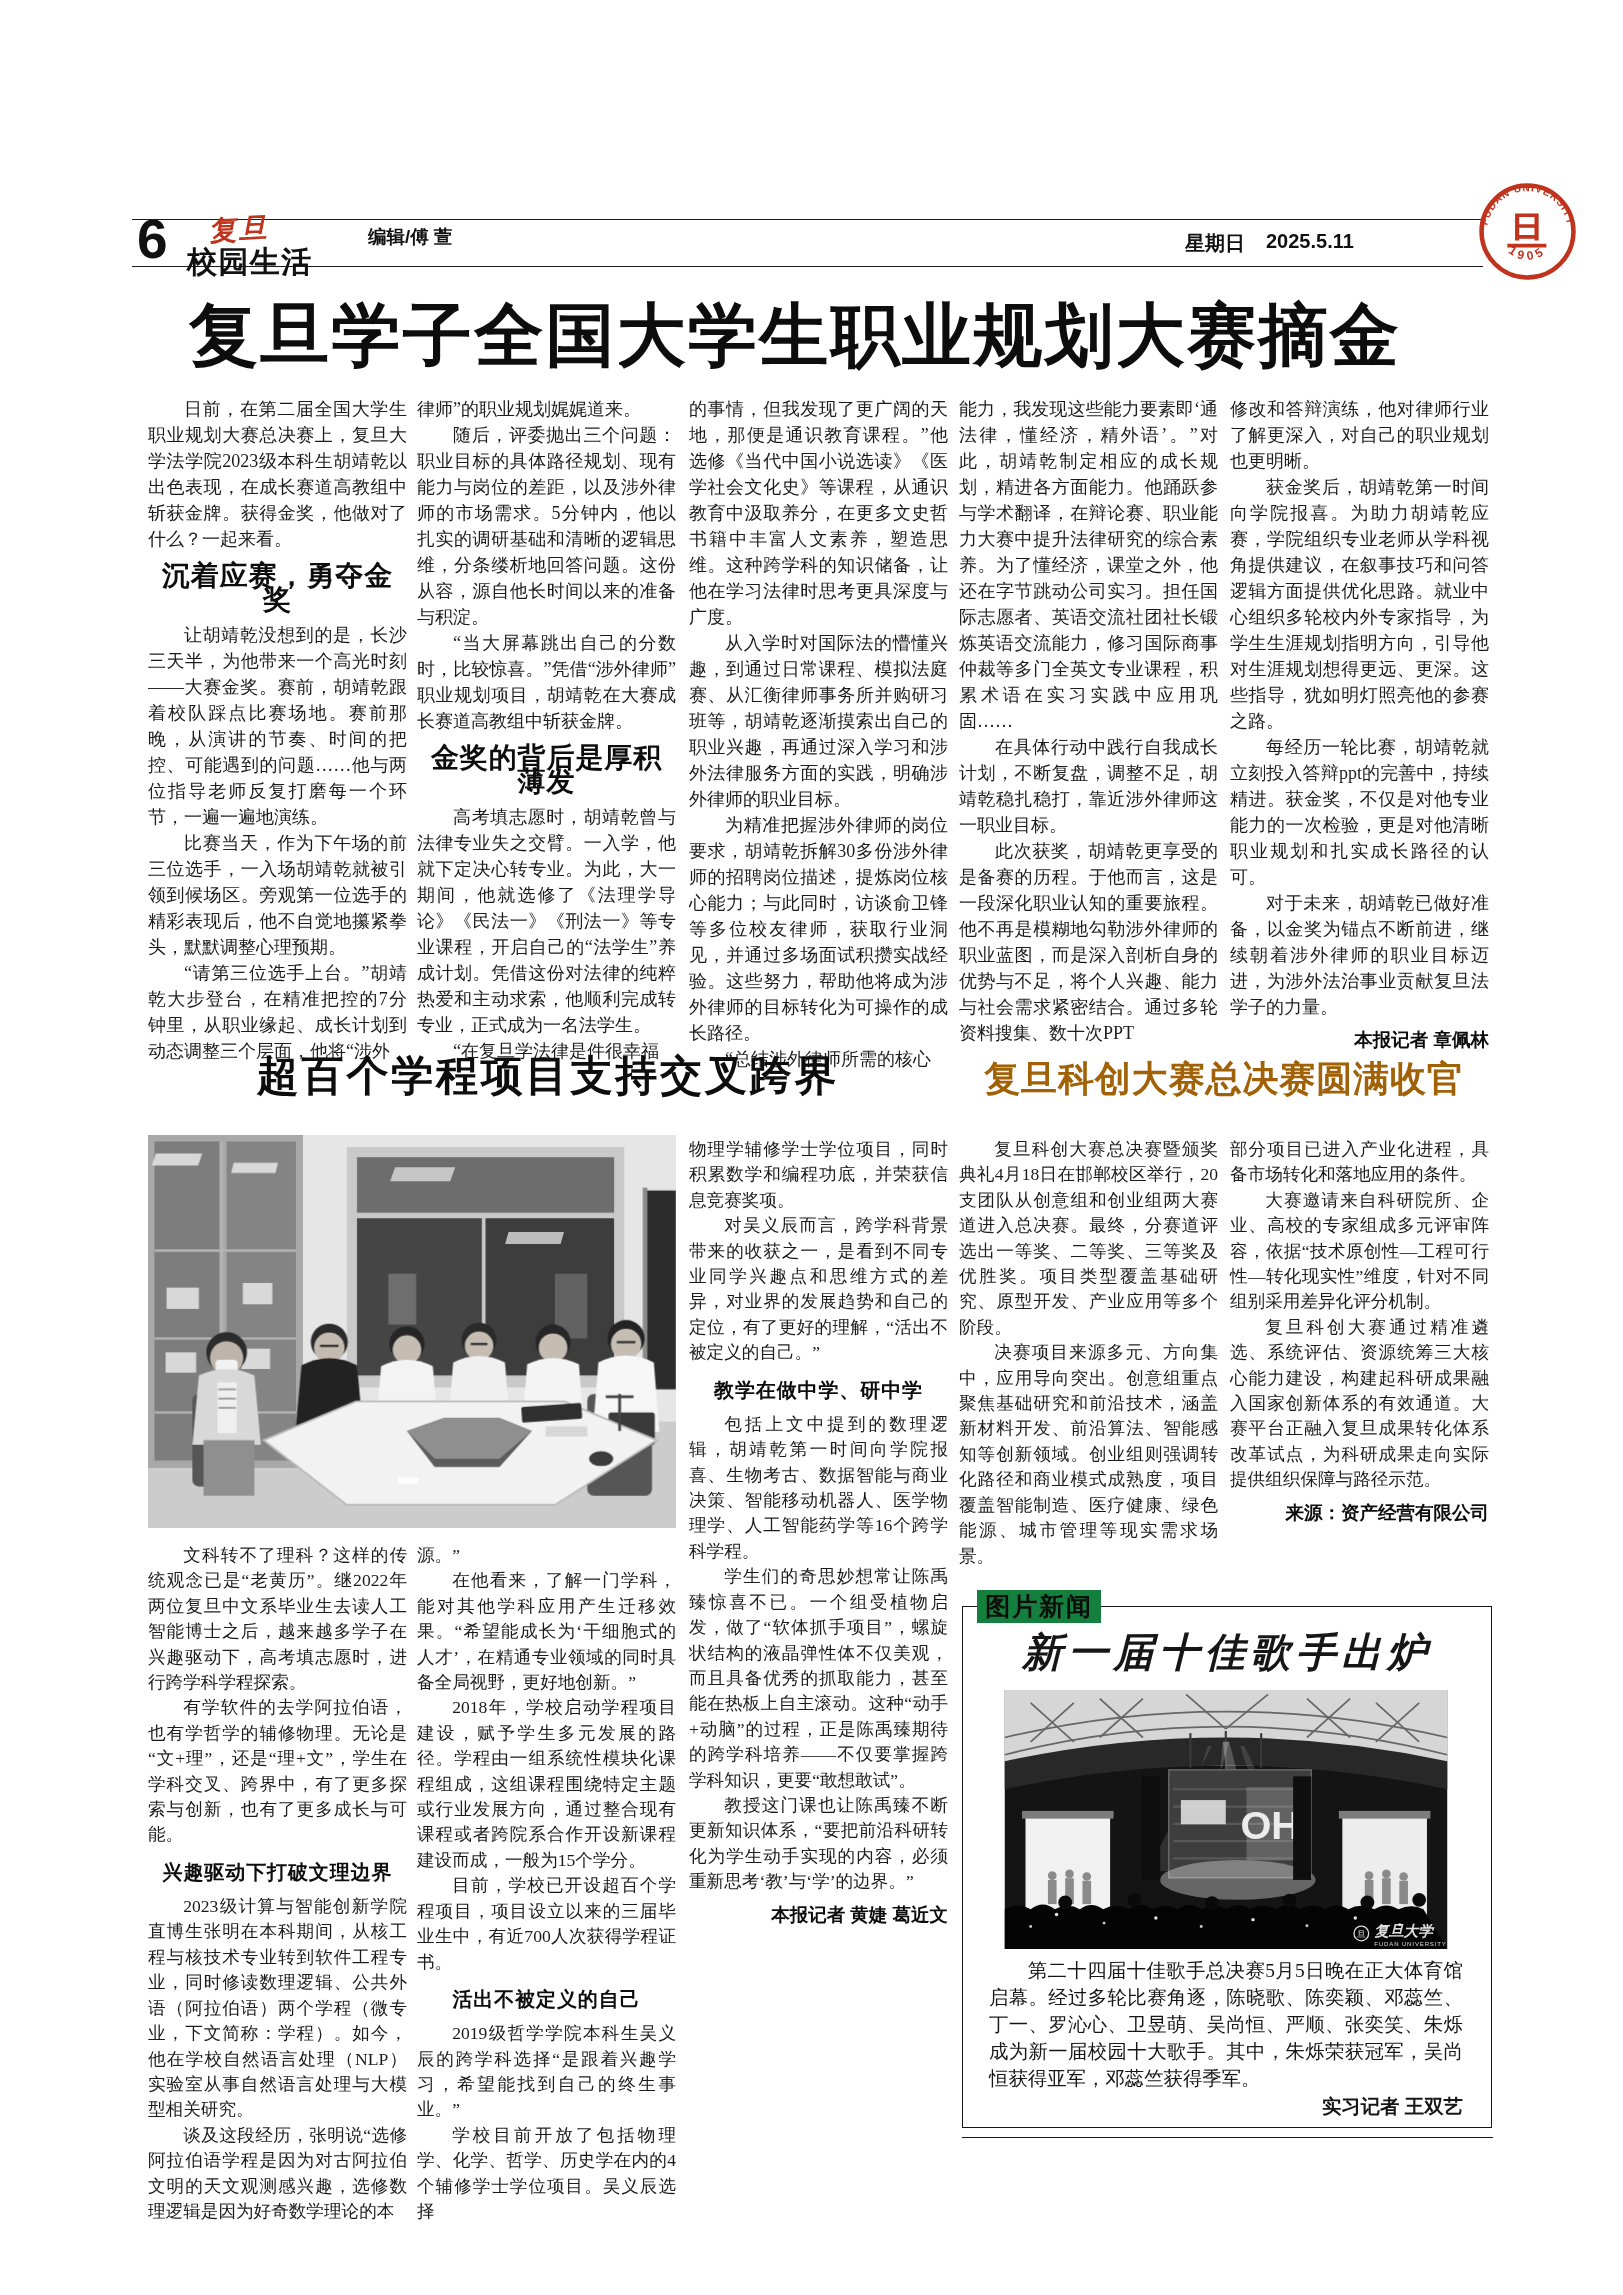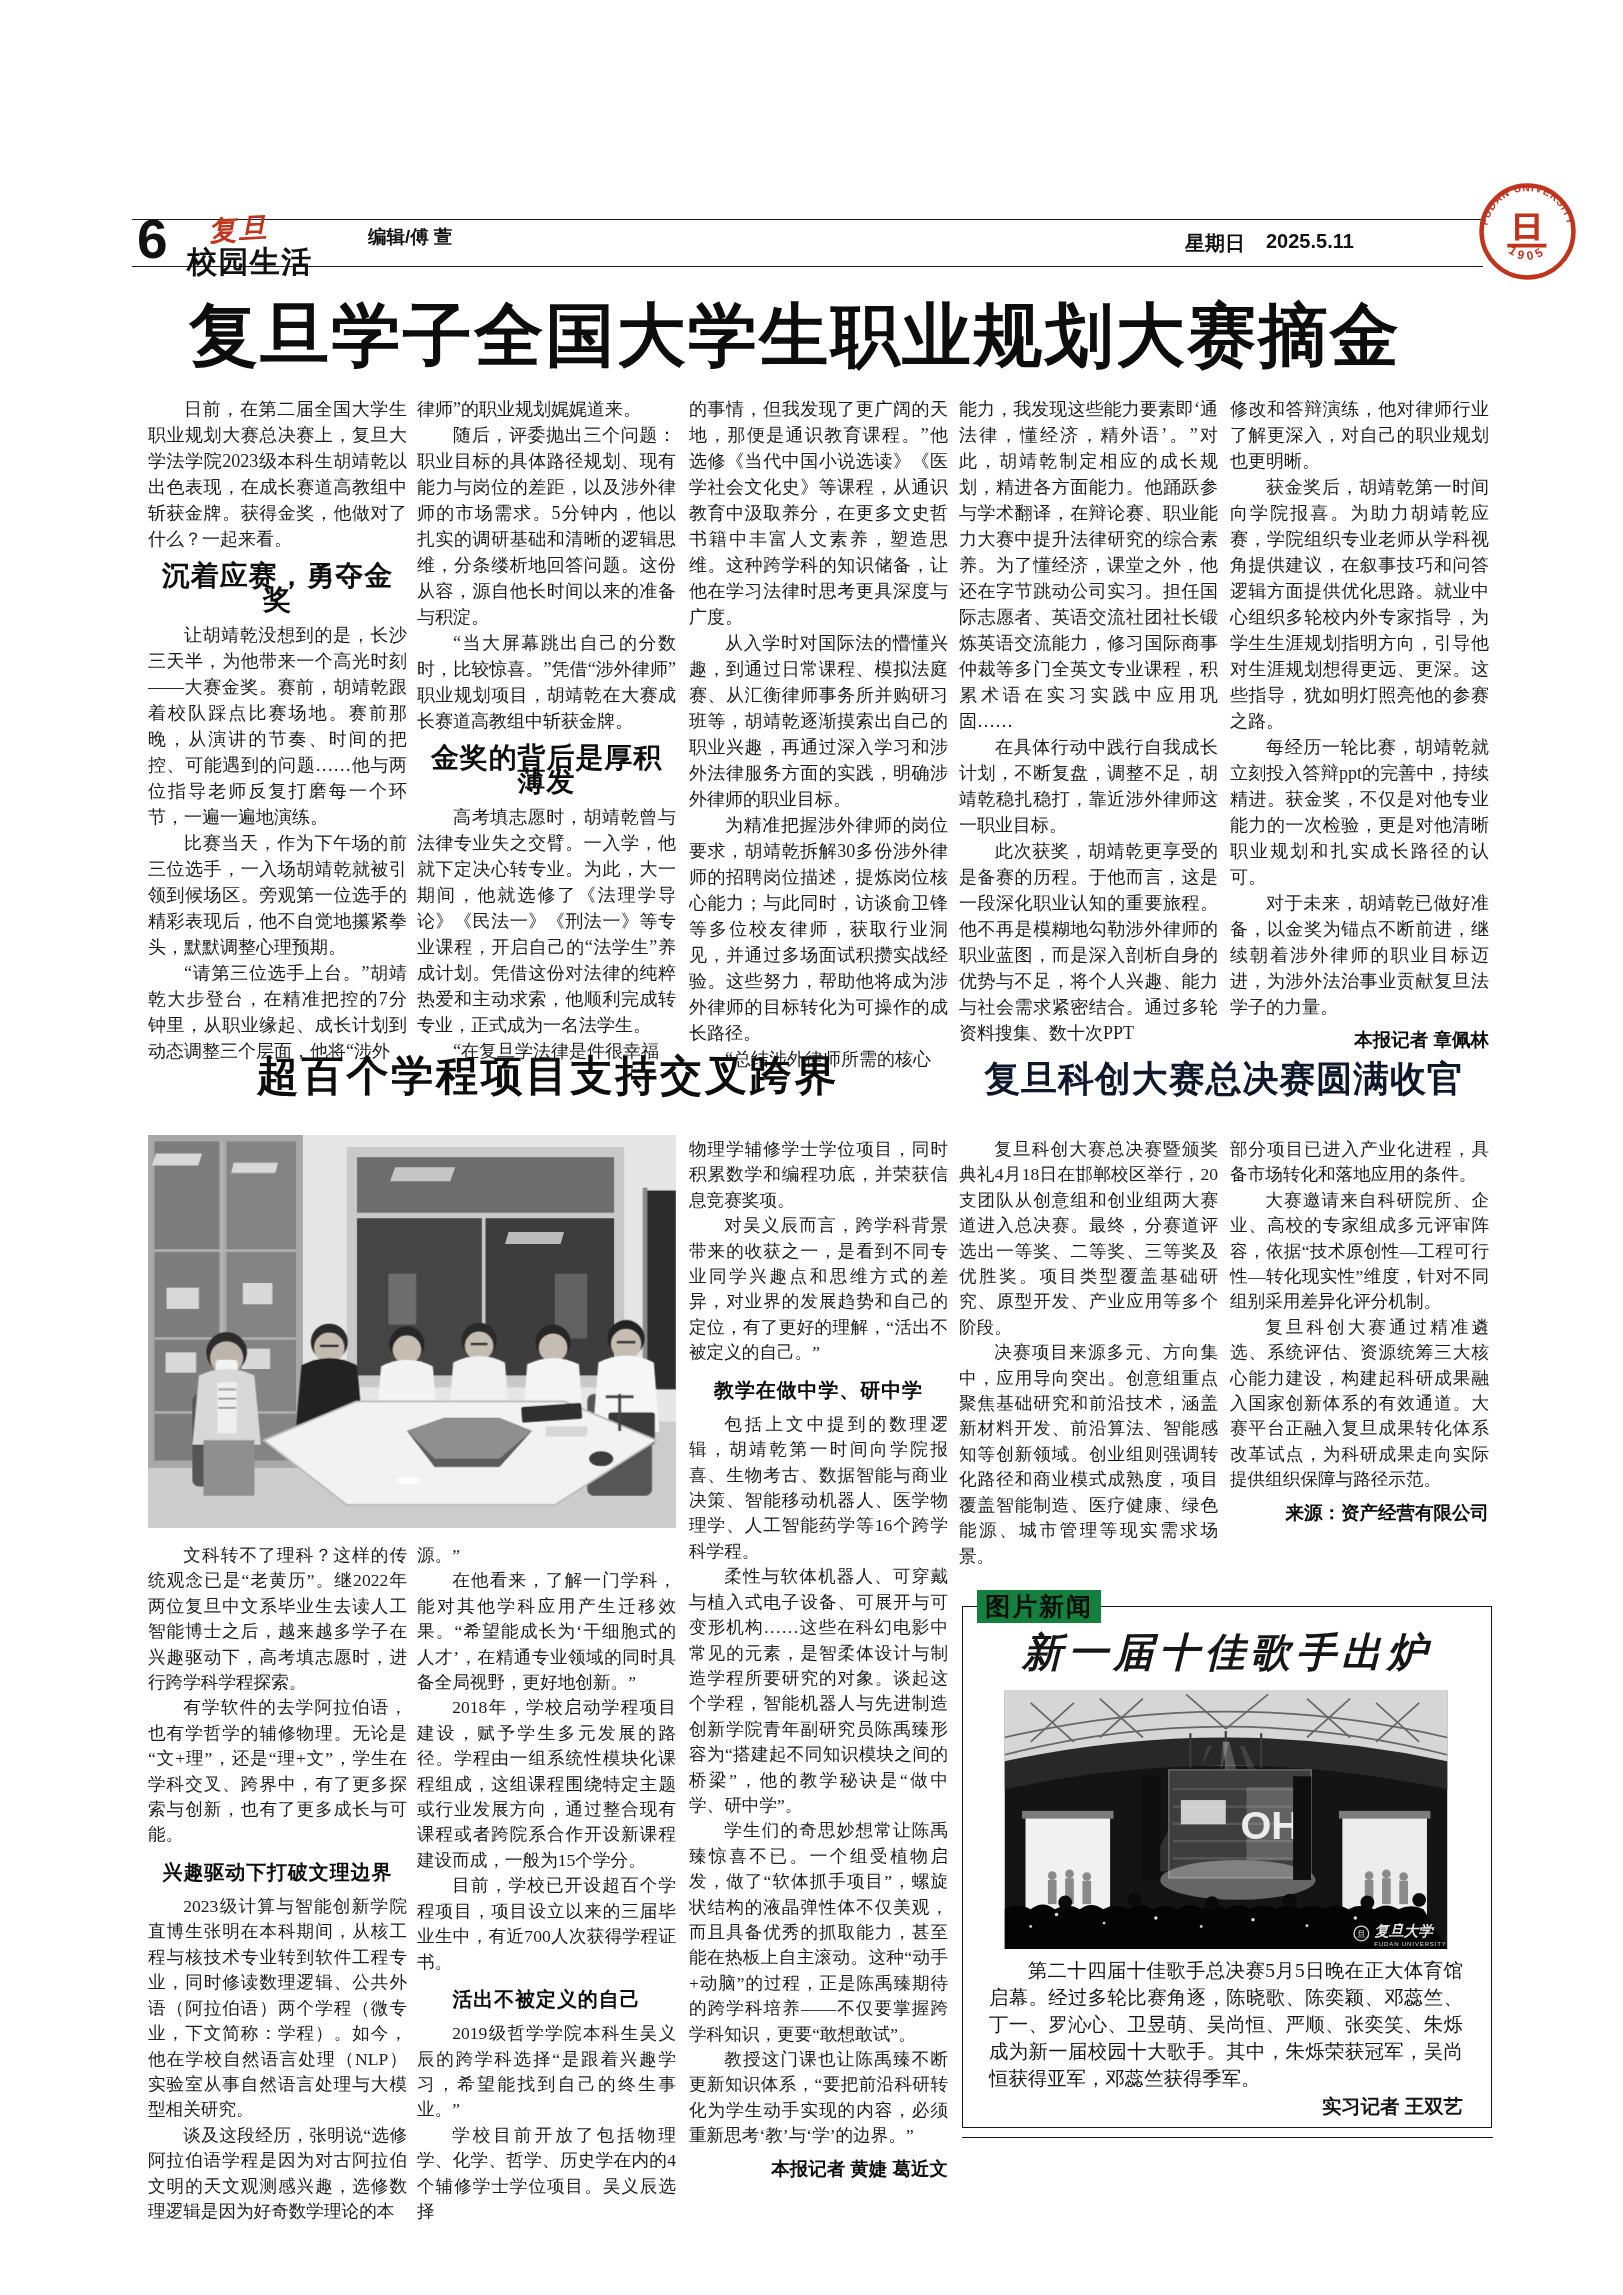--- a/index.html
+++ b/index.html
@@ -8,21 +8,21 @@
   
   .pagenum{position:absolute;left:137px;top:214px;font-family:"Liberation Sans",sans-serif;font-weight:900;font-size:55px;line-height:51px;color:#111;}
   .masthead{position:absolute;left:199px;top:211px;width:79px;text-align:center;font-weight:900;font-size:28px;color:#c0331c;transform:rotate(-3deg);letter-spacing:1.9px;font-style:italic;}
   .sectionname{position:absolute;left:187px;top:242px;font-family:Liberation Sans, sans-serif;font-weight:900;font-size:30px;letter-spacing:1.4px;color:#111;}
   .editor{position:absolute;left:368px;top:224px;font-family:"Liberation Sans",sans-serif;font-weight:700;font-size:18.5px;color:#111;}
   .dateline{position:absolute;left:1185px;top:230px;width:204px;font-family:"Liberation Sans",sans-serif;font-weight:700;font-size:20px;color:#111;display:flex;gap:21px;}
   .seal{position:absolute;left:1477px;top:181px;width:101px;height:101px;}
   
   .head1{position:absolute;left:116px;top:298px;width:1358px;text-align:center;font-weight:900;font-size:69px;line-height:76px;letter-spacing:2.3px;color:#0d0d0d;}
   .head2{position:absolute;left:148px;top:1048px;width:800px;text-align:center;font-weight:900;font-size:42px;letter-spacing:2.8px;color:#0d0d0d;}
-  .head3{position:absolute;left:959px;top:1055px;width:530px;text-align:center;font-weight:900;font-size:36px;letter-spacing:0.9px;color:#0f172a;}
+  .head3{position:absolute;left:959px;top:1055px;width:530px;text-align:center;font-weight:900;font-size:36px;letter-spacing:0.9px;color:#a16207;}
   
   .col{position:absolute;width:259px;font-size:18px;line-height:26px;text-align:justify;color:#1b1b1b;}
   .col2{font-size:17.6px;line-height:25.4px;}
   .col .bp{margin:0;text-indent:2em;}
   .col .ni{text-indent:0;}
   .col .sub{font-family:"Liberation Sans",sans-serif;font-weight:900;font-size:28px;line-height:24px;text-align:center;text-indent:0;margin:12px 0 10.2px;letter-spacing:0.9px;color:#0d0d0d;}
   .col2 .sub{font-size:20px;}
   .col .by{font-family:"Liberation Sans",sans-serif;font-weight:900;font-size:18.5px;text-align:right;text-indent:0;margin-top:7.4px;color:#0d0d0d;}
   .a1col{top:396px;height:694px;overflow:hidden;}
   
@@ -216,21 +216,20 @@
       <p class="bp">目前，学校已开设超百个学程项目，项目设立以来的三届毕业生中，有近700人次获得学程证书。</p>
       <p class="sub">活出不被定义的自己</p>
       <p class="bp">2019级哲学学院本科生吴义辰的跨学科选择“是跟着兴趣学习，希望能找到自己的终生事业。”</p>
       <p class="bp">学校目前开放了包括物理学、化学、哲学、历史学在内的4个辅修学士学位项目。吴义辰选择</p>
     </div>
   <div class="col col2" style="left:689px;top:1137px;">
       <p class="bp ni">物理学辅修学士学位项目，同时积累数学和编程功底，并荣获信息竞赛奖项。</p>
       <p class="bp">对吴义辰而言，跨学科背景带来的收获之一，是看到不同专业同学兴趣点和思维方式的差异，对业界的发展趋势和自己的定位，有了更好的理解，“活出不被定义的自己。”</p>
       <p class="sub">教学在做中学、研中学</p>
       <p class="bp">包括上文中提到的数理逻辑，胡靖乾第一时间向学院报喜、生物考古、数据智能与商业决策、智能移动机器人、医学物理学、人工智能药学等16个跨学科学程。</p>
-      <p class="bp">柔性与软体机器人、可穿戴与植入式电子设备、可展开与可变形机构……这些在科幻电影中常见的元素，是智柔体设计与制造学程所要研究的对象。谈起这个学程，智能机器人与先进制造创新学院青年副研究员陈禹臻形容为“搭建起不同知识模块之间的桥梁”，他的教学秘诀是“做中学、研中学”。</p>
       <p class="bp">学生们的奇思妙想常让陈禹臻惊喜不已。一个组受植物启发，做了“软体抓手项目”，螺旋状结构的液晶弹性体不仅美观，而且具备优秀的抓取能力，甚至能在热板上自主滚动。这种“动手+动脑”的过程，正是陈禹臻期待的跨学科培养——不仅要掌握跨学科知识，更要“敢想敢试”。</p>
       <p class="bp">教授这门课也让陈禹臻不断更新知识体系，“要把前沿科研转化为学生动手实现的内容，必须重新思考‘教’与‘学’的边界。”</p>
       <p class="by">本报记者 黄婕 葛近文</p>
     </div>
 
   <div class="head3">复旦科创大赛总决赛圆满收官</div>
   <div class="col col2" style="left:959px;top:1137px;">
       <p class="bp">复旦科创大赛总决赛暨颁奖典礼4月18日在邯郸校区举行，20支团队从创意组和创业组两大赛道进入总决赛。最终，分赛道评选出一等奖、二等奖、三等奖及优胜奖。项目类型覆盖基础研究、原型开发、产业应用等多个阶段。</p>
       <p class="bp">决赛项目来源多元、方向集中，应用导向突出。创意组重点聚焦基础研究和前沿技术，涵盖新材料开发、前沿算法、智能感知等创新领域。创业组则强调转化路径和商业模式成熟度，项目覆盖智能制造、医疗健康、绿色能源、城市管理等现实需求场景。</p>
     </div>

